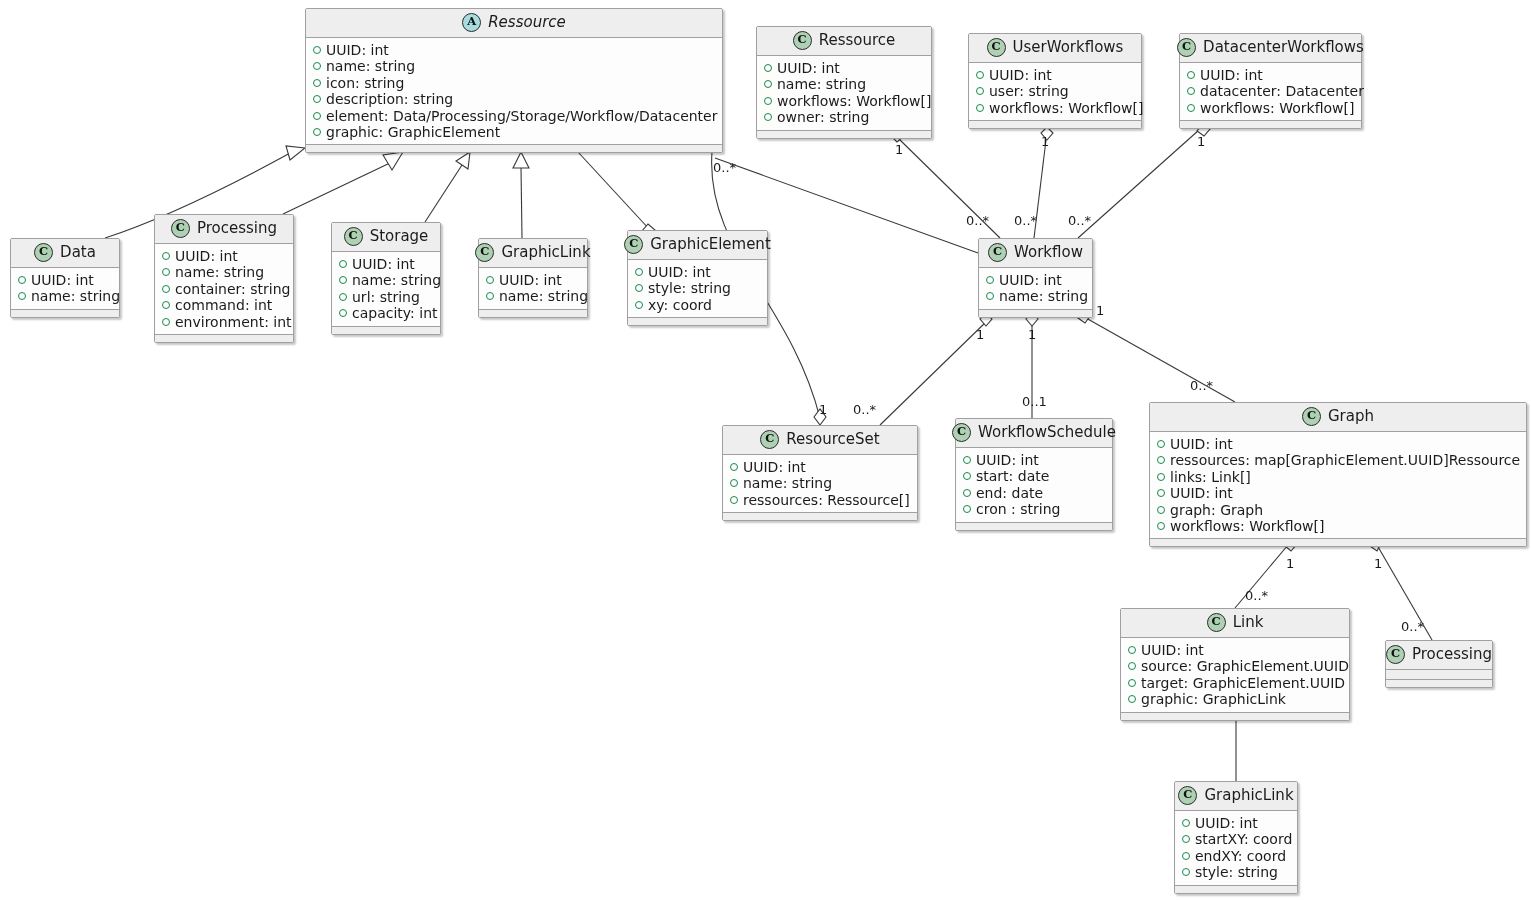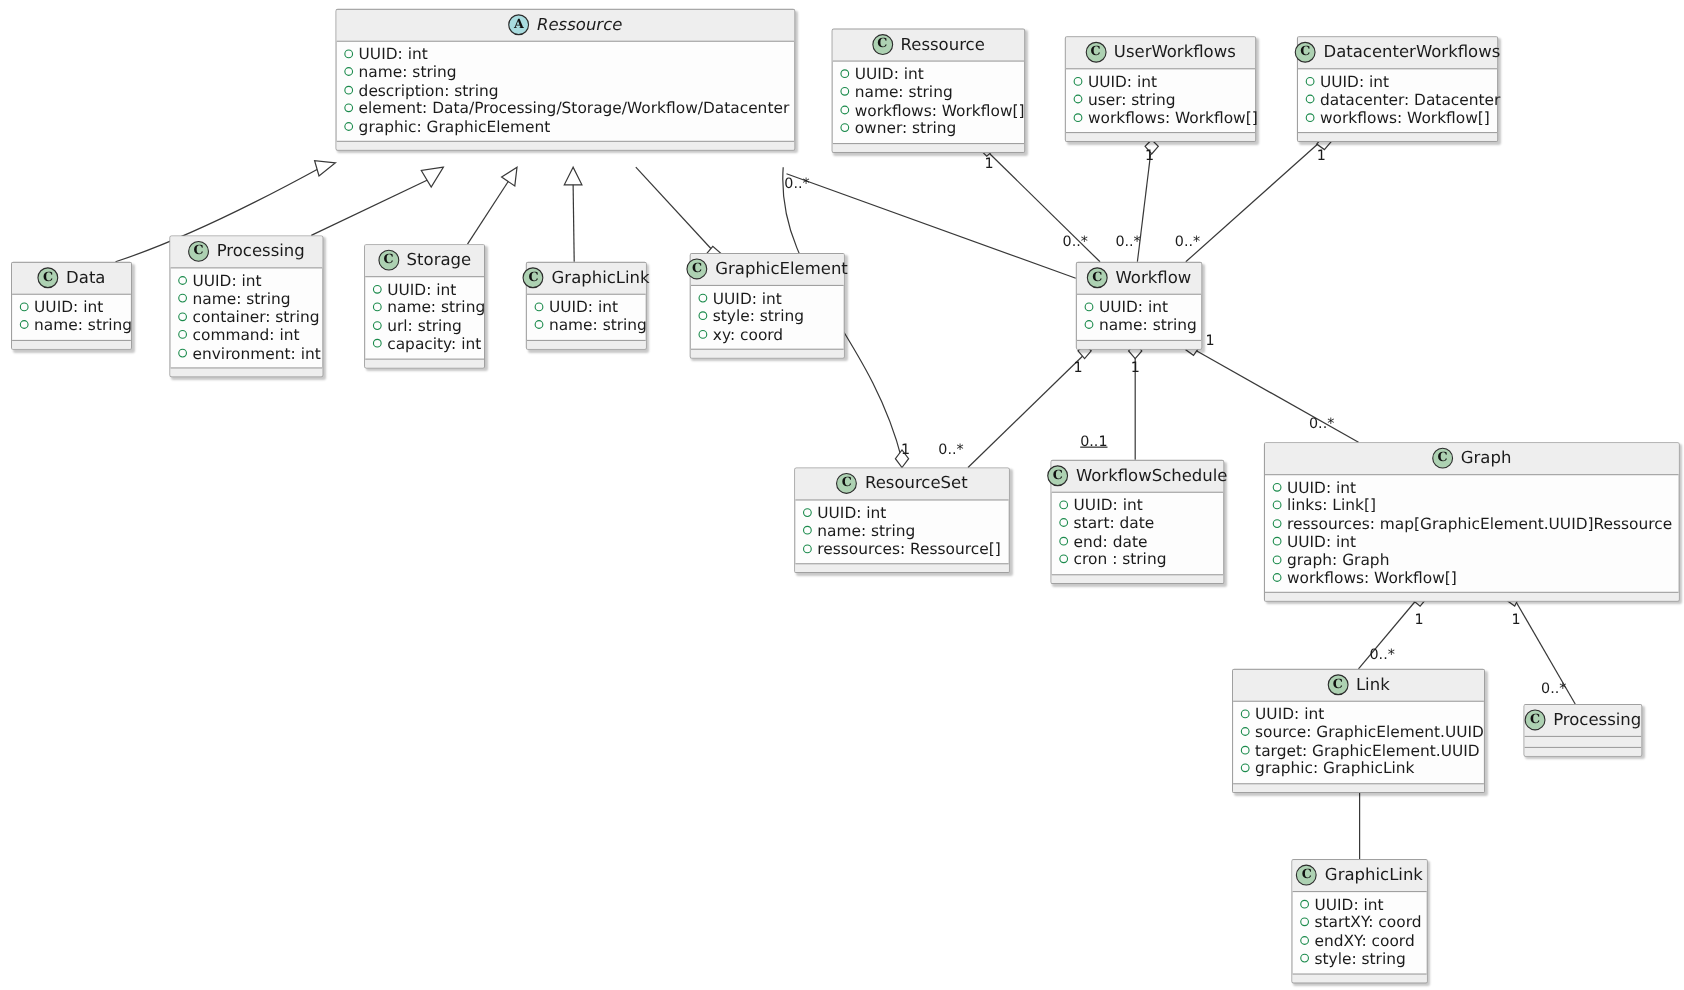--- a/index.html
+++ b/index.html
@@ -177,20 +177,24 @@
           <div class="attr">
             <span class="vis-dot"></span>
             <span>UUID: int</span>
           </div>
           <div class="attr">
             <span class="vis-dot"></span>
             <span>name: string</span>
           </div>
           <div class="attr">
             <span class="vis-dot"></span>
+            <span>icon: string</span>
+          </div>
+          <div class="attr">
+            <span class="vis-dot"></span>
             <span>description: string</span>
           </div>
           <div class="attr">
             <span class="vis-dot"></span>
             <span>element: Data/Processing/Storage/Workflow/Datacenter</span>
           </div>
           <div class="attr">
             <span class="vis-dot"></span>
             <span>graphic: GraphicElement</span>
           </div>
@@ -441,25 +445,25 @@
           <span class="stereo">C</span>
           <span class="title-text">Graph</span>
         </div>
         <div class="uml-attrs">
           <div class="attr">
             <span class="vis-dot"></span>
             <span>UUID: int</span>
           </div>
           <div class="attr">
             <span class="vis-dot"></span>
+            <span>ressources: map[GraphicElement.UUID]Ressource</span>
+          </div>
+          <div class="attr">
+            <span class="vis-dot"></span>
             <span>links: Link[]</span>
-          </div>
-          <div class="attr">
-            <span class="vis-dot"></span>
-            <span>ressources: map[GraphicElement.UUID]Ressource</span>
           </div>
           <div class="attr">
             <span class="vis-dot"></span>
             <span>UUID: int</span>
           </div>
           <div class="attr">
             <span class="vis-dot"></span>
             <span>graph: Graph</span>
           </div>
           <div class="attr">
@@ -532,21 +536,21 @@
       <div class="mult" style="left: 713px; top: 160px;">0..*</div>
       <div class="mult" style="left: 895px; top: 142px;">1</div>
       <div class="mult" style="left: 1041px; top: 134px;">1</div>
       <div class="mult" style="left: 1197px; top: 134px;">1</div>
       <div class="mult" style="left: 966px; top: 213px;">0..*</div>
       <div class="mult" style="left: 1014px; top: 213px;">0..*</div>
       <div class="mult" style="left: 1068px; top: 213px;">0..*</div>
       <div class="mult" style="left: 976px; top: 327px;">1</div>
       <div class="mult" style="left: 1028px; top: 327px;">1</div>
       <div class="mult" style="left: 1096px; top: 303px;">1</div>
-      <div class="mult" style="left: 982px; top: 394px; text-decoration: underline;">0..1</div>
+      <div class="mult" style="left: 1022px; top: 394px;">0..1</div>
       <div class="mult" style="left: 1190px; top: 378px;">0..*</div>
       <div class="mult" style="left: 819px; top: 402px;">1</div>
       <div class="mult" style="left: 853px; top: 402px;">0..*</div>
       <div class="mult" style="left: 1286px; top: 556px;">1</div>
       <div class="mult" style="left: 1245px; top: 588px;">0..*</div>
       <div class="mult" style="left: 1374px; top: 556px;">1</div>
       <div class="mult" style="left: 1401px; top: 619px;">0..*</div>
     </div>
 
 </div>

